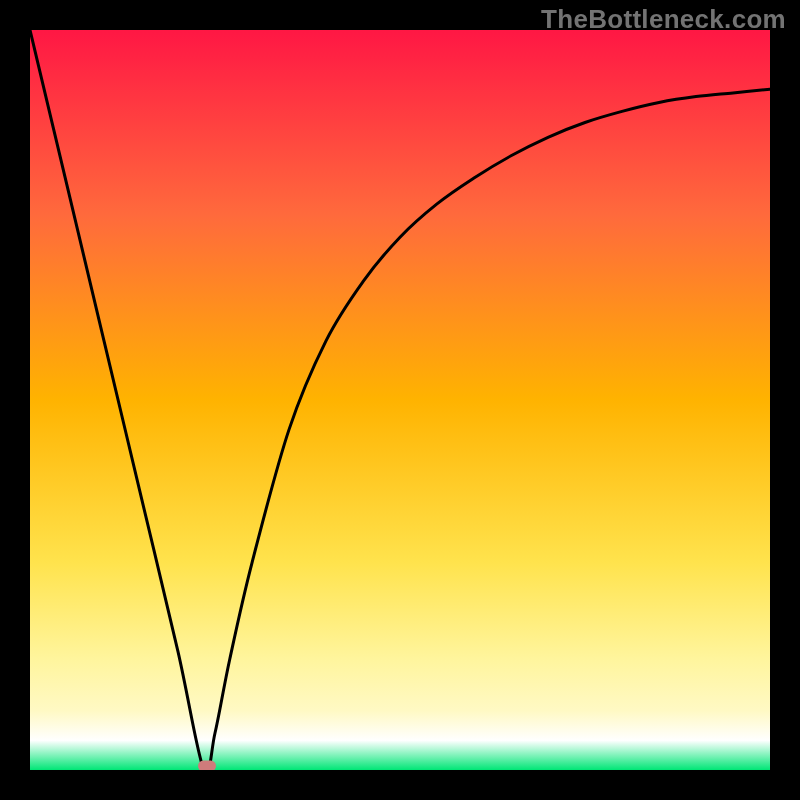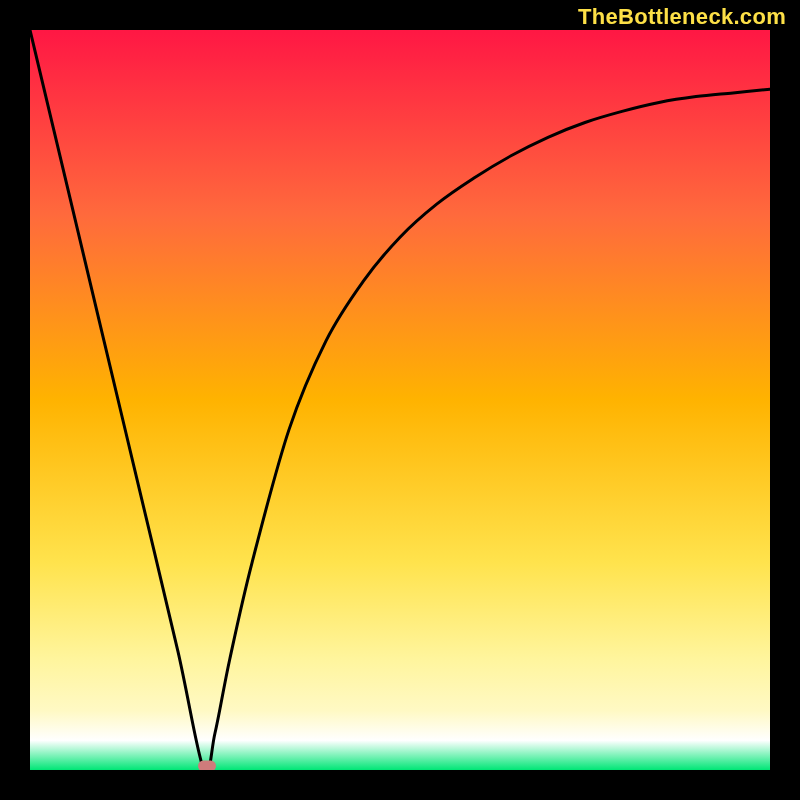--- a/index.html
+++ b/index.html
@@ -14,22 +14,22 @@
   .frame {
     position: relative;
     width: 800px;
     height: 800px;
     background: #000;
   }
   .attribution {
     position: absolute;
     top: 4px;
     right: 14px;
-    color: #fde047;
-    font-size: 22px;
+    color: #737373;
+    font-size: 26px;
     font-weight: 600;
     letter-spacing: 0.3px;
     z-index: 3;
   }
   .plot-area {
     position: absolute;
     left: 30px;
     top: 30px;
     width: 740px;
     height: 740px;

